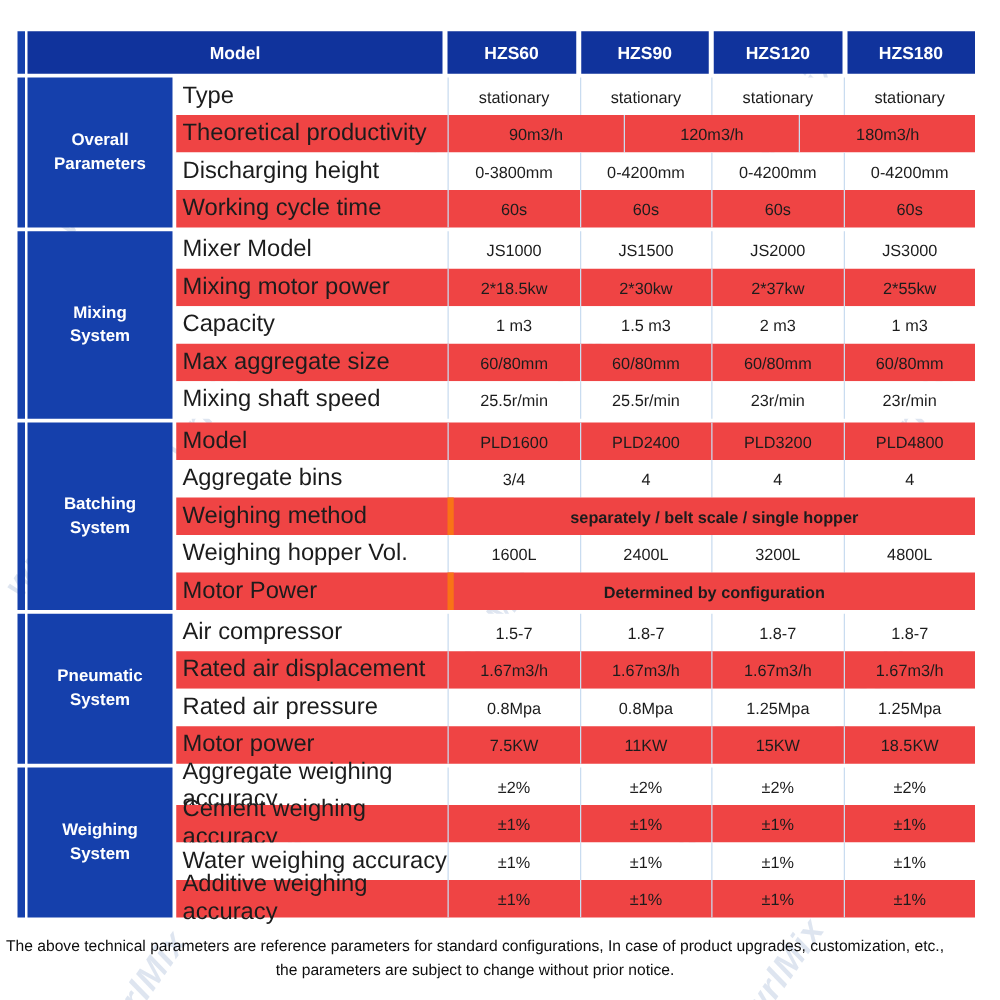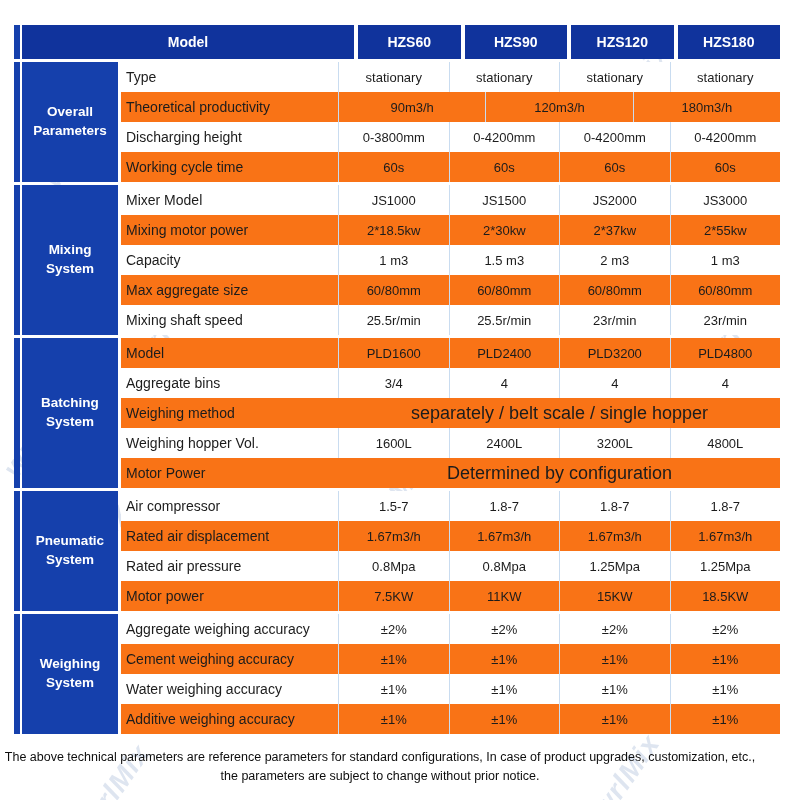--- a/index.html
+++ b/index.html
@@ -18,38 +18,38 @@
     background:#10339C;color:#ffffff;font-weight:bold;font-size:14px;
     display:flex;align-items:center;justify-content:center;
   }
   .hdr-model{width:332px;}
   .hdr-col{flex:1;}
   
   .strip{position:absolute;left:14px;width:6px;background:#1540AC;}
   
   .section{position:absolute;left:22px;width:758px;display:flex;}
   .sec-label{
-    width:96px;margin-right:3px;background:#1540AC;color:#ffffff;font-weight:bold;
+    width:116px;margin-right:3px;background:#1540AC;color:#ffffff;font-weight:bold;
     font-size:13.5px;display:flex;align-items:center;justify-content:center;text-align:center;
     white-space:pre-line;line-height:1.4;
   }
   .rows{flex:1;display:flex;flex-direction:column;}
   .row{height:30px;display:flex;background:#ffffff;}
-  .row.alt{background:#f97316;}
+  .row.alt{background:#ef4444;}
   .cell-label{
     width:217px;display:flex;align-items:center;padding-left:5px;
-    font-size:14px;box-sizing:border-box;
+    font-size:19px;box-sizing:border-box;
   }
   .cell-val{
     flex:1;display:flex;align-items:center;justify-content:center;
     font-size:13px;border-left:1px solid #C9DCF0;
   }
   .cell-span{
     flex:4;display:flex;align-items:center;justify-content:center;
-    font-size:18px;border-left:1px solid #f97316;
+    font-size:13px;border-left:5px solid #f97316;font-weight:bold;
   }
   
   .footer{
     position:absolute;left:0;top:748px;width:760px;text-align:center;
     font-size:12.5px;line-height:1.55;color:#0d0d0d;
   }
 </style>
 </head>
 <body>
 

